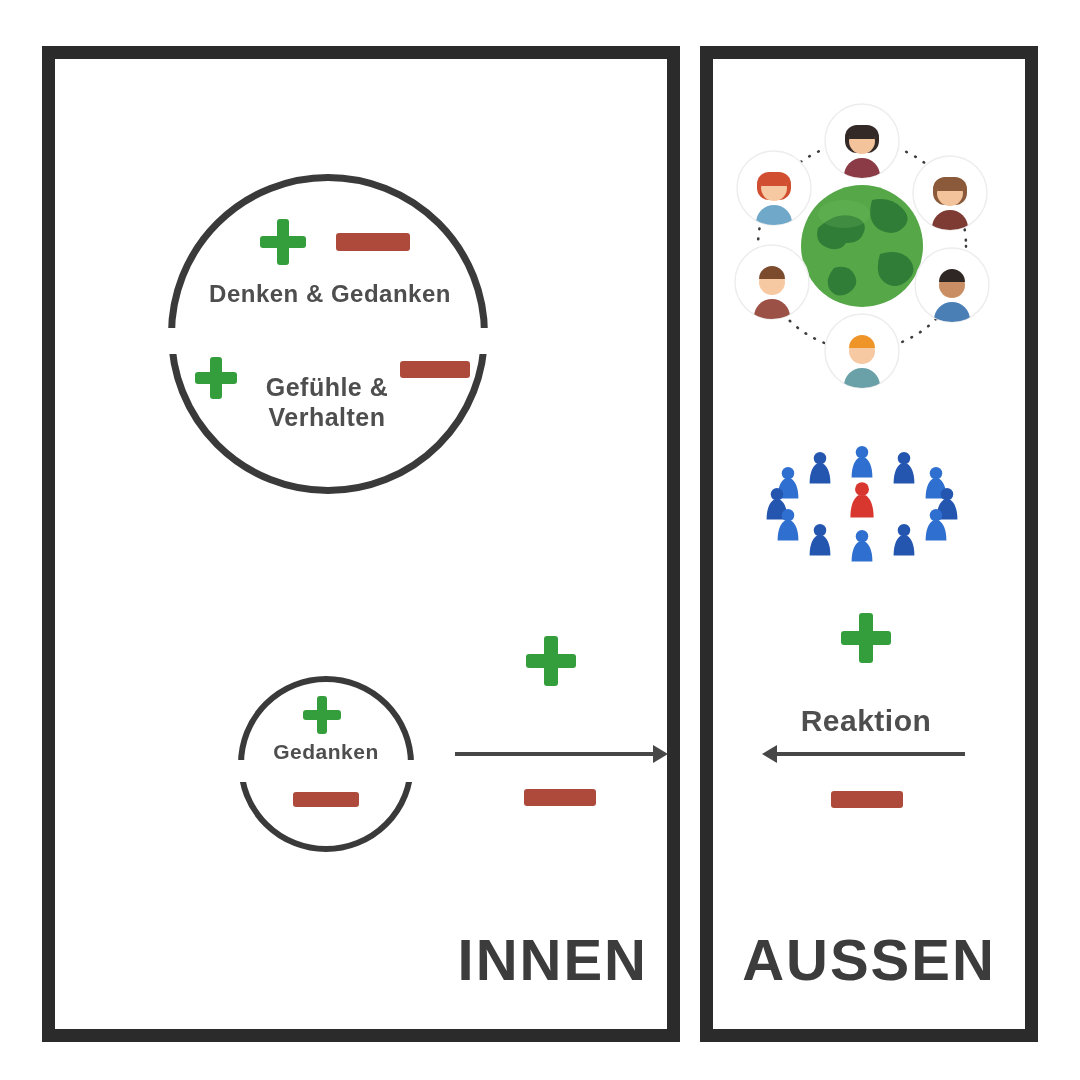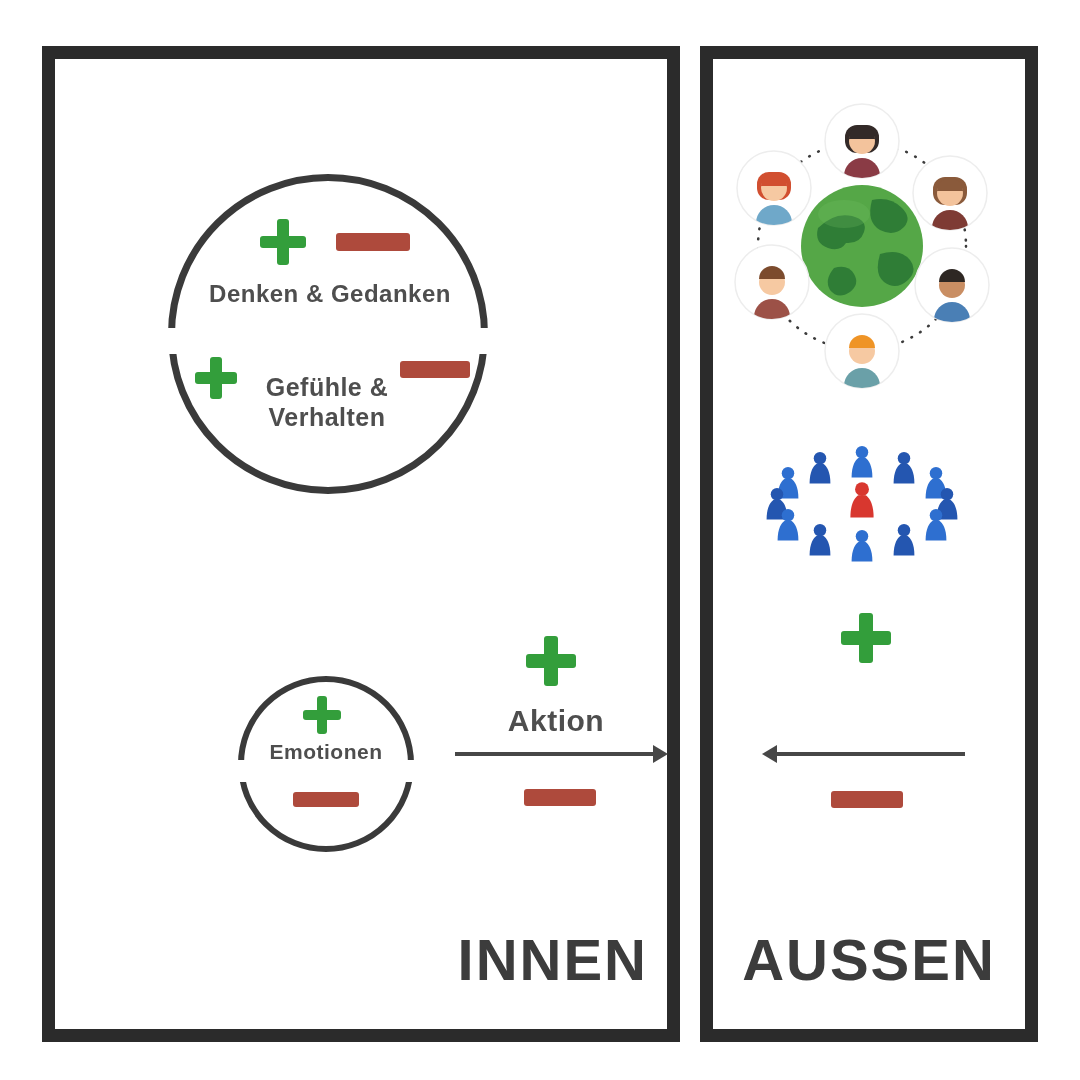--- a/index.html
+++ b/index.html
@@ -65,30 +65,30 @@
   <div class="lbl" style="left:247px; top:368px; width:160px; font-size:25px; line-height:30px;">
     <span>Gefühle &amp;</span><br>
     <span>Verhalten</span>
   </div>
 
   <div class="circle small" style="left:238px; top:672px; width:176px; height:176px;">
     <div class="gap" style="left:-7px; top:78px; width:14px; height:22px;"></div>
     <div class="gap" style="right:-7px; top:78px; width:14px; height:22px;"></div>
   </div>
   <div class="plus" style="left:303px; top:692px; width:38px; height:38px;"></div>
-  <div class="lbl" style="left:248px; top:736px; width:156px; font-size:21px;">Emotionen</div>
+  <div class="lbl" style="left:248px; top:736px; width:156px; font-size:21px;">Gedanken</div>
   <div class="minus" style="left:293px; top:788px; width:66px; height:15px;"></div>
 
   <div class="plus" style="left:526px; top:632px; width:50px; height:50px;"></div>
-  <div class="lbl flow-lbl" style="left:456px; top:700px; width:200px;">Aktion</div>
   <div class="arrow-line" style="left:455px; top:748px; width:198px;"></div>
   <div class="arrow-head-right" style="left:653px; top:741px;"></div>
   <div class="minus" style="left:524px; top:785px; width:72px; height:17px;"></div>
 
   <div class="plus" style="left:841px; top:609px; width:50px; height:50px;"></div>
+  <div class="lbl flow-lbl" style="left:766px; top:700px; width:200px;">Reaktion</div>
   <div class="arrow-line" style="left:777px; top:748px; width:188px;"></div>
   <div class="arrow-head-left" style="left:762px; top:741px;"></div>
   <div class="minus" style="left:831px; top:787px; width:72px; height:17px;"></div>
 
   <svg class="illu" style="left:722px; top:92px;" width="280" height="300" viewBox="0 0 280 300">
     <circle cx="140" cy="150" r="104" fill="none" stroke="#3c3c3c" stroke-width="2.6" stroke-dasharray="0.6 9.5" stroke-linecap="round"></circle>
 
     <g>
       <circle cx="140" cy="150" r="61" fill="#55a747"></circle>
       <path d="M96,132 q16,-16 34,-12 q16,4 12,16 q-4,12 -18,11 q-6,9 -18,5 q-14,-5 -10,-20z" fill="#2f7d36"></path>

